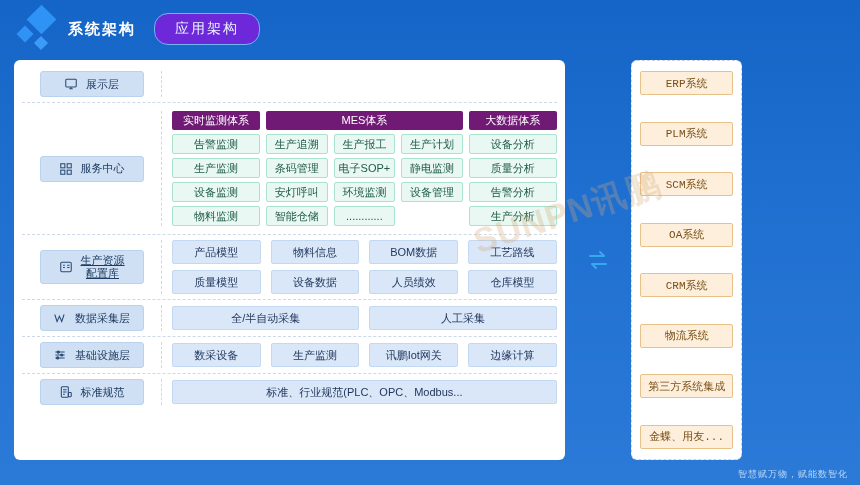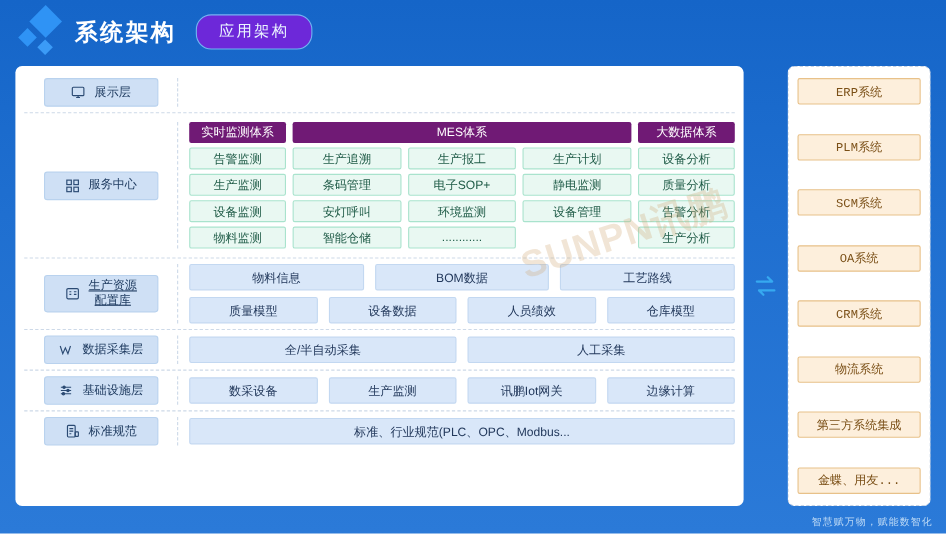--- a/index.html
+++ b/index.html
@@ -25,43 +25,43 @@
     position: relative;
     width: 46px; height: 46px;
     flex: 0 0 46px;
   }
   .dia { position: absolute; background: #2b8ff0; transform: rotate(45deg); }
   .dia.big { width: 21px; height: 21px; left: 17px; top: 3px; background:#2f93f5; }
   .dia.mid { width: 12px; height: 12px; left: 5px; top: 22px; background:#2f93f5; }
   .dia.small { width: 10px; height: 10px; left: 22px; top: 32px; background:#3b9bf7; }
   .title {
     color: #ffffff;
-    font-size: 21px;
+    font-size: 15px;
     font-weight: bold;
     letter-spacing: 2px;
     margin-left: 8px;
   }
   .pill {
     margin-left: 18px;
     background: #6d28d9;
     border: 1px solid #73b4f2;
     color: #eaf4ff;
     font-size: 14px;
     letter-spacing: 2px;
     padding: 6px 20px;
     border-radius: 14px;
   }
 
   
   .board {
     position: absolute;
     left: 14px; top: 60px;
-    width: 832px; height: 400px;
-    display: flex;
-    gap: 4px;
+    width: 728px; height: 400px;
+    display: flex;
+    gap: 20px;
   }
   .panel-left {
     width: 662px;
     background: #ffffff;
     border-radius: 6px;
     padding: 6px 8px;
     display: flex;
     flex-direction: column;
   }
   .panel-mid {
@@ -291,20 +291,21 @@
               <path d="M7 9h3M7 13h3M14 9h4M14 13h4"></path>
           </svg>
           <span class="txt">
             <span>生产资源</span><br>
             <span>配置库</span>
           </span>
         </div>
       </div>
       <div class="row-body">
         <div class="flexrow" style="margin-bottom:6px;">
+          <div class="cell">产品模型</div>
           <div class="cell">物料信息</div>
           <div class="cell">BOM数据</div>
           <div class="cell">工艺路线</div>
         </div>
         <div class="flexrow">
           <div class="cell">质量模型</div>
           <div class="cell">设备数据</div>
           <div class="cell">人员绩效</div>
           <div class="cell">仓库模型</div>
         </div>

